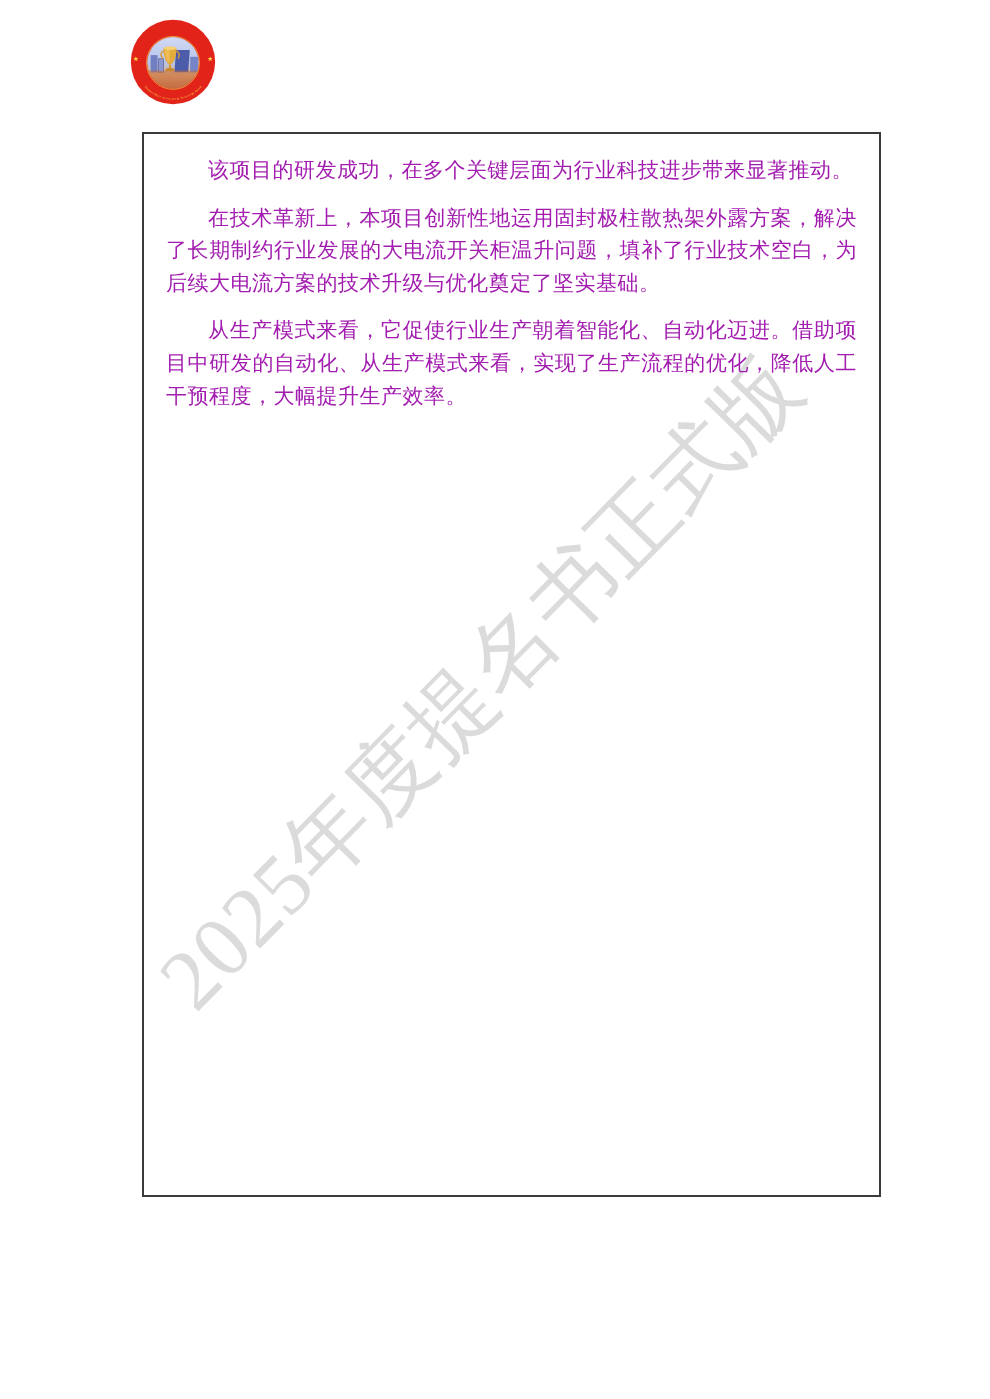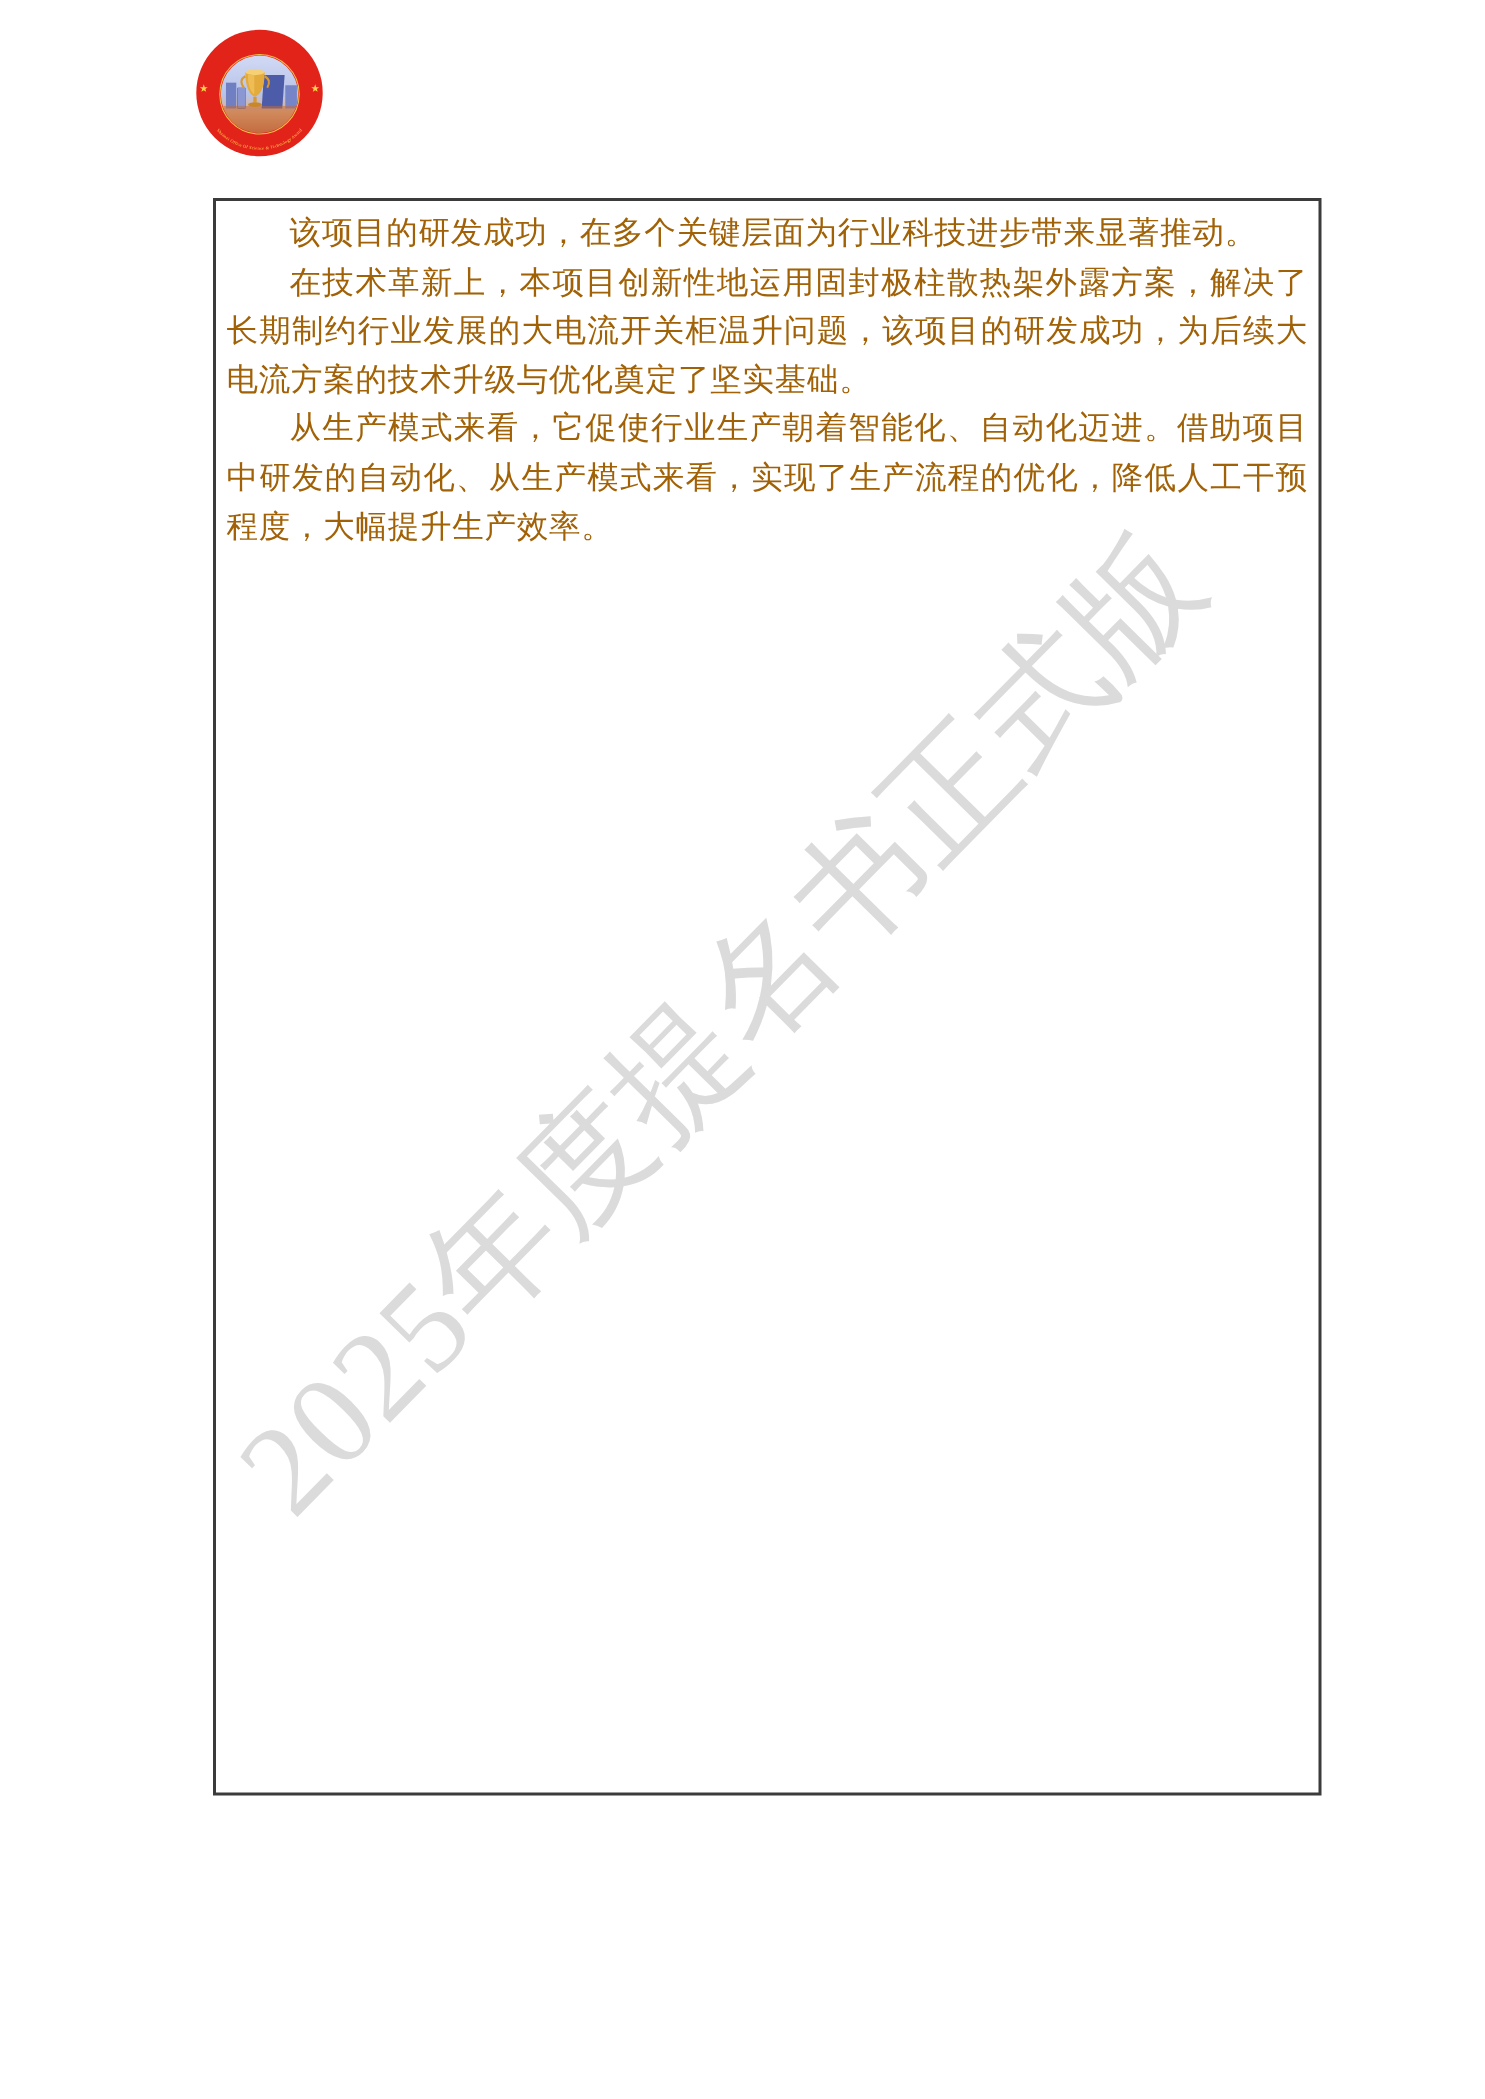--- a/index.html
+++ b/index.html
@@ -38,24 +38,24 @@
     position: absolute;
     left: 142px; top: 132px;
     width: 739px; height: 1065px;
     box-sizing: border-box;
     border: 2px solid #3b3b3b;
     padding: 5px 7px;
     z-index: 2;
     background: transparent;
   }
   .doc-box p {
-    margin: 0;
+    margin: 15px;
     font-size: 21px;
     line-height: 32.6px;
-    color: #a16207;
+    color: #a21caf;
     text-align: justify;
     text-indent: 2em;
     letter-spacing: 0.5px;
   }
 </style>
 </head>
 <body>
 
 <div class="page">
 
@@ -106,17 +106,17 @@
     <text font-size="3.4" letter-spacing="0.2" fill="#ffd24a">
       <textPath href="#arcBottom" startOffset="50%" text-anchor="middle">Shaanxi Office Of Science &amp; Technology Award</textPath>
     </text>
 
     <polygon points="0,-3.2 0.76,-1.05 3.04,-0.99 1.24,0.4 1.88,2.59 0,1.3 -1.88,2.59 -1.24,0.4 -3.04,-0.99 -0.76,-1.05" transform="translate(6.8,46.5)" fill="#ffd24a"></polygon>
     <polygon points="0,-3.2 0.76,-1.05 3.04,-0.99 1.24,0.4 1.88,2.59 0,1.3 -1.88,2.59 -1.24,0.4 -3.04,-0.99 -0.76,-1.05" transform="translate(93.2,46.5)" fill="#ffd24a"></polygon>
   </svg>
 
   <div class="doc-box">
     <p>该项目的研发成功，在多个关键层面为行业科技进步带来显著推动。</p>
-    <p>在技术革新上，本项目创新性地运用固封极柱散热架外露方案，解决了长期制约行业发展的大电流开关柜温升问题，该项目的研发成功，为后续大电流方案的技术升级与优化奠定了坚实基础。</p>
+    <p>在技术革新上，本项目创新性地运用固封极柱散热架外露方案，解决了长期制约行业发展的大电流开关柜温升问题，填补了行业技术空白，为后续大电流方案的技术升级与优化奠定了坚实基础。</p>
     <p>从生产模式来看，它促使行业生产朝着智能化、自动化迈进。借助项目中研发的自动化、从生产模式来看，实现了生产流程的优化，降低人工干预程度，大幅提升生产效率。</p>
   </div>
 
 </div>
 
 </body></html>

